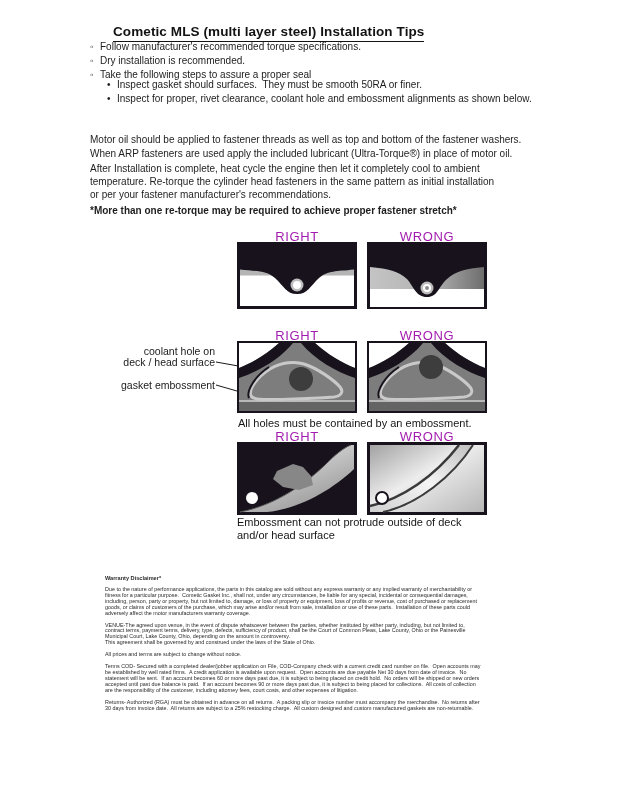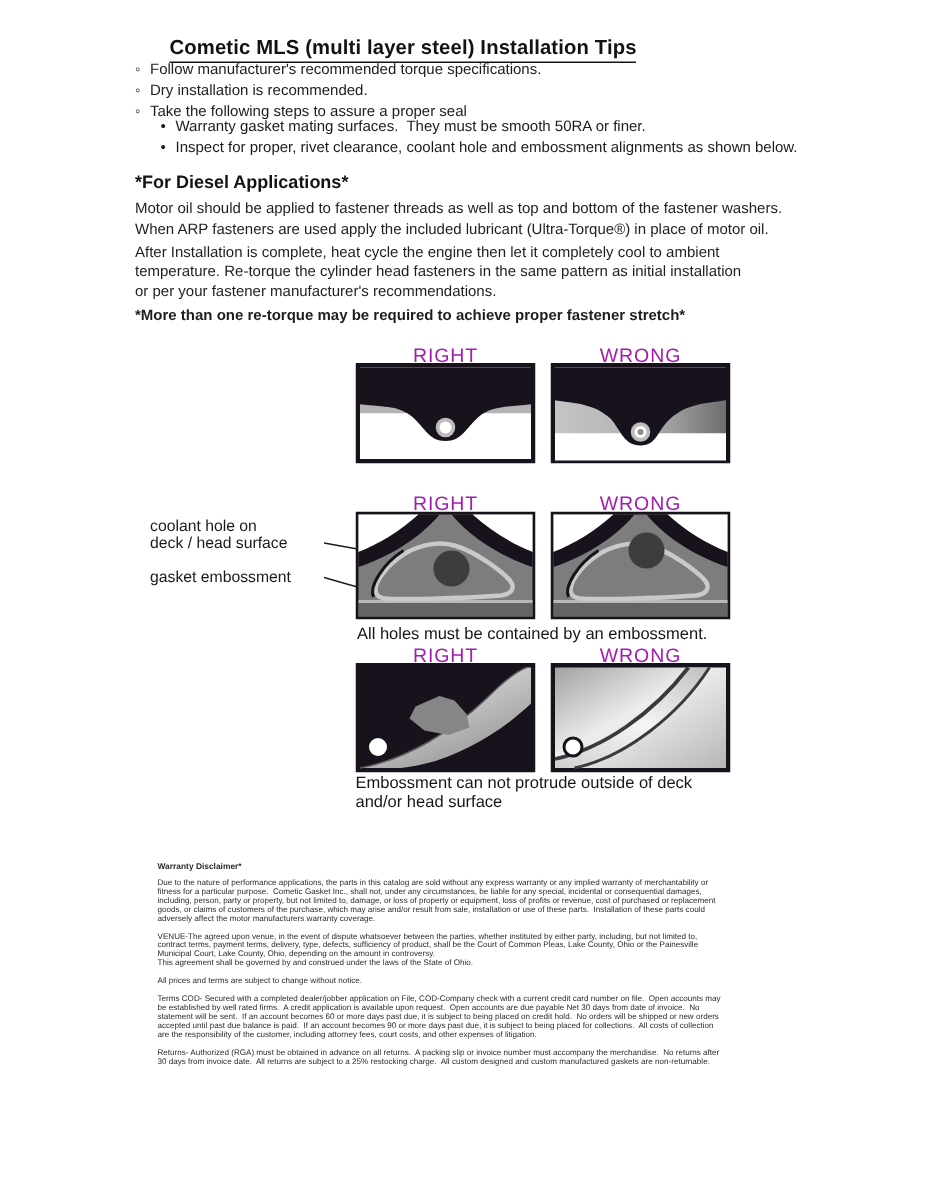--- a/index.html
+++ b/index.html
@@ -23,21 +23,21 @@
   .body-para { left:90px; font-size:10px; color:#1e1e1e; }
   .para1 { top:133px; line-height:13.5px; }
   .para2 { top:163px; line-height:12.8px; }
   .note  { top:205px; font-size:10px;font-weight:bold; }
 
   .fig-label { position:absolute; width:120px; text-align:center; font-size:13px; color:#a21caf; letter-spacing:0.6px; }
   .fig-box { position:absolute; width:120px; }
   .fig-box svg { display:block; width:120px; }
   .fig-caption { position:absolute; font-size:11px; color:#161616; line-height:13px; }
 
-  .callout { position:absolute; left:100px; width:115px; font-size:10.5px; line-height:11px; color:#1a1a1a; }
+  .callout { position:absolute; left:100px; width:115px; text-align:right; font-size:10.5px; line-height:11px; color:#1a1a1a; }
   .callout-coolant { top:346px; }
   .callout-emboss { top:380px; }
 
   .warranty { position:absolute; left:105px; top:575px; width:445px; color:#2a2a2a; }
   .fp-head { font-size:5.6px; font-weight:bold; margin:0 0 6px 0; }
   .warranty p { font-size:5.4px; line-height:5.9px; margin:0 0 6px 0; white-space:pre; }
 
   .page-code { position:absolute; left:385px; top:756px; font-size:15px; color:#262626; letter-spacing:0.4px;margin-top:24px; }
 </style>
 </head>
@@ -58,29 +58,28 @@
     </div>
     <div class="bullet-row">
       <span class="marker">◦</span>
       <span class="pre">Take the following steps to assure a proper seal</span>
     </div>
   </div>
 
   <div class="abs subbullets">
     <div class="bullet-row">
       <span class="marker">•</span>
-      <span class="pre">Warranty gasket mating surfaces.  They must be smooth 50RA or finer.</span>
+      <span class="pre">Inspect gasket should surfaces.  They must be smooth 50RA or finer.</span>
     </div>
     <div class="bullet-row">
       <span class="marker">•</span>
       <span class="pre">Inspect for proper, rivet clearance, coolant hole and embossment alignments as shown below.</span>
     </div>
   </div>
 
-  <div class="abs diesel-heading">*For Diesel Applications*</div>
   <div class="abs body-para para1 pre">Motor oil should be applied to fastener threads as well as top and bottom of the fastener washers.
 When ARP fasteners are used apply the included lubricant (Ultra-Torque®) in place of motor oil.</div>
   <div class="abs body-para para2 pre">After Installation is complete, heat cycle the engine then let it completely cool to ambient
 temperature. Re-torque the cylinder head fasteners in the same pattern as initial installation
 or per your fastener manufacturer's recommendations.</div>
   <div class="abs body-para note">*More than one re-torque may be required to achieve proper fastener stretch*</div>
 
   <div class="fig-label" style="left:237px; top:229px;">RIGHT</div>
   <div class="fig-label" style="left:367px; top:229px;">WRONG</div>
 

